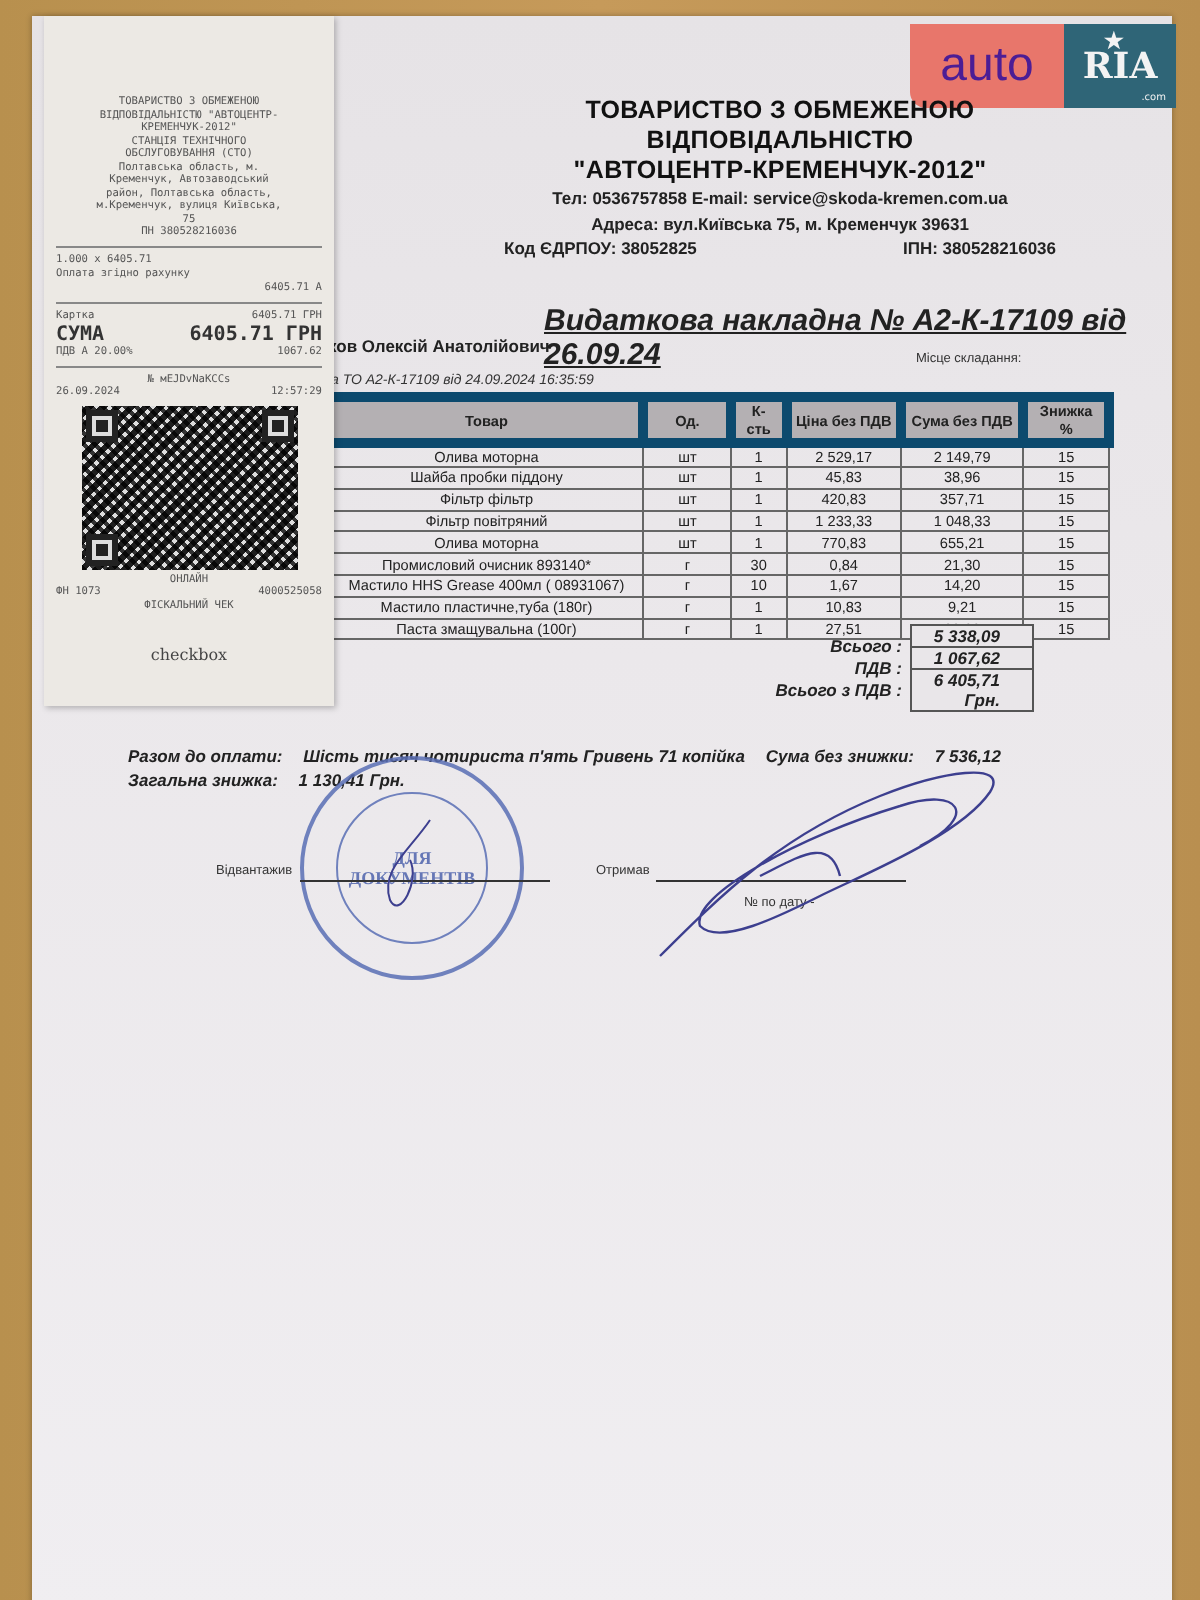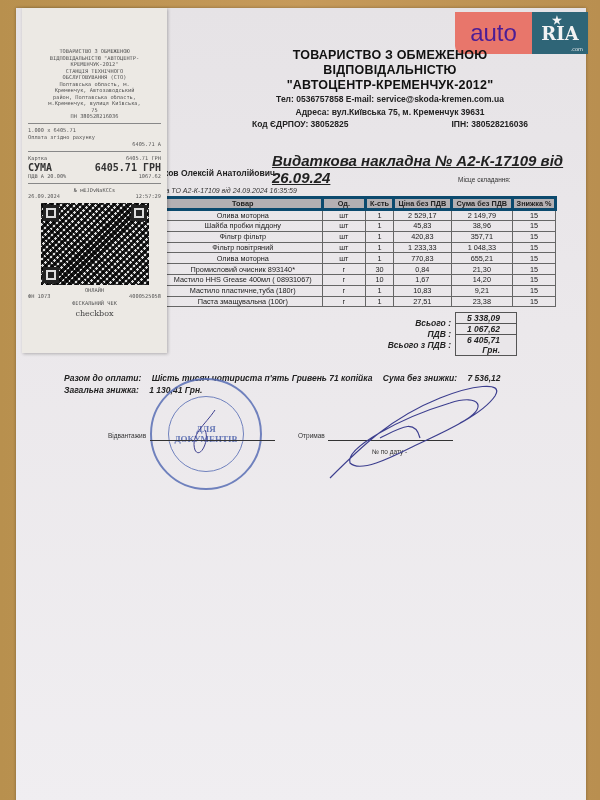--- a/index.html
+++ b/index.html
@@ -19,21 +19,21 @@
   .company .line { font-size: 8.5px; font-weight: bold; color: #222; line-height: 13px; }
   .company .codes { display: flex; justify-content: space-between; padding: 0 12px; font-size: 8.5px; font-weight: bold; color:#222; }
   .inv-title { position: absolute; left: 272px; top: 152px; font-size: 15px; font-style: italic; font-weight: bold; text-decoration: underline; color: #222; }
   .client { position: absolute; left: 164px; top: 168px; font-size: 8.5px; font-weight: bold; color: #222; }
   .place { position: absolute; left: 458px; top: 176px; font-size: 6.5px; color: #333; }
   .basis { position: absolute; left: 162px; top: 187px; font-size: 7px; font-style: italic; color: #333; }
   table.items {
     position: absolute; left: 162px; top: 196px; width: 395px; border-collapse: collapse;
     font-size: 7.3px; color: #222;
   }
-  table.items th { background: #b4b0b3; font-weight: bold; border: 3px solid #0c4a6e; height: 12px; padding: 0 2px; }
+  table.items th { background: #b4b0b3; font-weight: bold; border: 5px solid #0c4a6e; height: 12px; padding: 0 2px; }
   table.items td { border: 1px solid #666; height: 10.8px; text-align: center; padding: 0 2px; }
   .totals { position: absolute; left: 380px; top: 317px; font-size: 8.5px; font-weight: bold; color:#222; }
   .totals .row { display: flex; justify-content: flex-end; align-items: center; height: 11px; font-style: italic; }
   .totals .lbl { width: 75px; text-align: right; padding-right: 4px; }
   .totals .val { width: 62px; border: 1px solid #555; text-align: right; padding-right: 16px; background:#e9e6e9; }
   .payline { position: absolute; left: 64px; top: 372px; font-size: 8.5px; font-style: italic; font-weight: bold; color: #222; width: 450px; line-height: 12px; }
   .payline span { margin-right: 8px; }
   .shipped { position: absolute; left: 108px; top: 432px; font-size: 6.5px; color:#333; }
   .shipped-line { position: absolute; left: 150px; top: 440px; width: 125px; border-top: 1px solid #333; }
   .received { position: absolute; left: 298px; top: 432px; font-size: 6.5px; color:#333; }
@@ -51,21 +51,21 @@
   .receipt .hdr div { line-height: 6.5px; }
   .receipt .sep { border-top: 1px solid #888; margin: 3px 6px; }
   .receipt .lr { display: flex; justify-content: space-between; padding: 0 6px; line-height: 7px; }
   .receipt .sum { font-size: 10px; color: #333; padding: 0 6px; display:flex; justify-content: space-between; font-weight: bold; }
   .qr { width: 108px; height: 82px; margin: 3px auto 2px; background:
       repeating-linear-gradient(45deg, #333 0 2px, #ddd 2px 4px),
       repeating-linear-gradient(-45deg, #222 0 3px, transparent 3px 5px);
     background-blend-mode: multiply; position: relative; }
   .qr .fp { position:absolute; width: 16px; height: 16px; border: 3px solid #222; background:#ddd; }
   .qr .fp::after { content:''; position:absolute; left:2px; top:2px; width:6px; height:6px; background:#222; }
-  .receipt .brand { font-family: "DejaVu Serif", serif; font-size: 8px; color: #444; margin-top: 3px; }
+  .receipt .brand { font-family: "DejaVu Serif", serif; font-size: 8px; color: #444; margin-top: 17px; }
   .logo { position: absolute; left: 455px; top: 12px; display: flex; height: 42px; }
   .logo .auto { background: #e8766b; color: #4c1d95; font-size: 24px; width: 77px; display:flex; align-items:center; justify-content:center; border-radius: 0 0 0 8px; font-family: Liberation Sans, sans-serif; }
   .logo .ria { background: #2f6577; color: #f3f3f3; width: 56px; display:flex; align-items:center; justify-content:center; font-family: "DejaVu Serif", serif; font-weight: bold; font-size: 18px; position: relative; }
   .logo .ria .star { position:absolute; top:2px; left: 20px; font-size: 11px; }
   .logo .ria .com { position:absolute; bottom:2px; right:5px; font-size: 5px; font-weight: normal; font-family: "DejaVu Sans", sans-serif; }
 </style>
 </head>
 <body>
 
 <div class="paper"></div>

